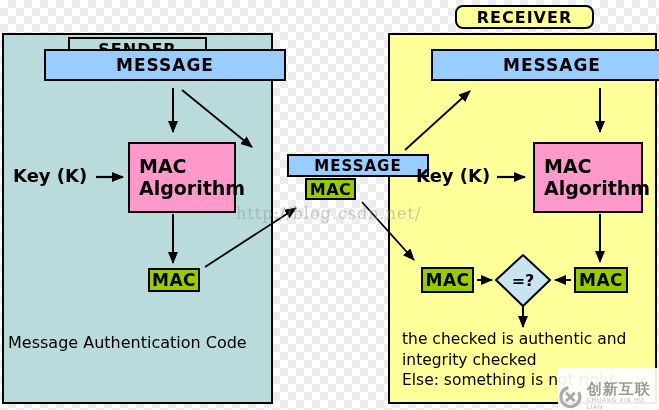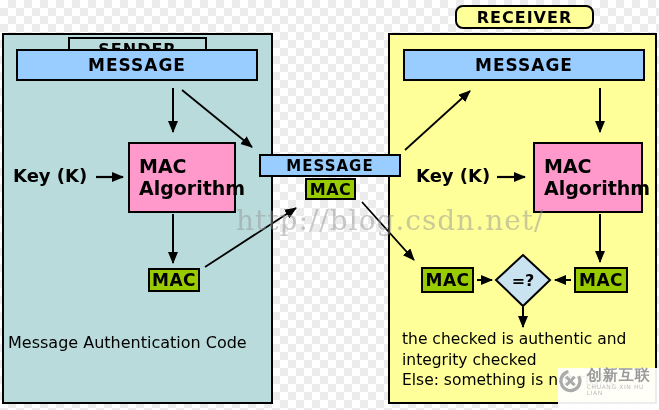--- a/index.html
+++ b/index.html
@@ -20,21 +20,21 @@
     position:absolute;top:5px;height:24px;border:2px solid #000;box-sizing:border-box;
     display:flex;align-items:center;justify-content:center;
     font-weight:bold;font-size:16px;letter-spacing:1px;z-index:3;color:#000;
   }
   .sender-title{left:68px;width:139px;background:var(--sender_bg,#b9dbdb);margin-top:32px;}
   .receiver-title{left:455px;width:139px;background:var(--receiver_bg,#ffff99);border-radius:8px;}
   .box{
     position:absolute;border:2px solid #000;box-sizing:border-box;color:#000;
     display:flex;align-items:center;justify-content:center;font-weight:bold;z-index:3;
   }
-  .message{background:var(--message_bg,#99ccff);font-size:17px;letter-spacing:1px;}
+  .message{background:var(--message_bg,#99ccff);font-size:17px;letter-spacing:1px;margin-left:28px;}
   .msg-sender{left:16px;top:49px;width:242px;height:32px;}
   .msg-receiver{left:403px;top:49px;width:242px;height:32px;}
   .msg-channel{left:259px;top:154px;width:142px;height:23px;font-size:15px;}
   .alg{
     background:var(--algorithm_bg,#ff99cc);font-size:19px;line-height:1.15;
     justify-content:flex-start;padding-left:9px;
   }
   .alg-sender{left:128px;top:142px;width:108px;height:71px;}
   .alg-receiver{left:533px;top:142px;width:110px;height:71px;}
   .mac{background:var(--mac_bg,#99cc00);font-size:17px;letter-spacing:0.5px;}
@@ -54,25 +54,25 @@
   }
   .note{
     position:absolute;left:8px;top:332px;font-size:16px;line-height:22px;color:#000;z-index:3;
   }
   .result{
     position:absolute;left:402px;top:329px;font-size:15.5px;line-height:20.5px;color:#000;z-index:3;white-space:nowrap;
   }
   .watermark{
     position:absolute;left:236px;top:204px;z-index:6;
     font-family:"DejaVu Serif","Liberation Serif",serif;
-    font-size:28px;letter-spacing:1px;color:rgba(150,150,150,0.5);white-space:nowrap;
+    font-size:16px;letter-spacing:1px;color:rgba(150,150,150,0.5);white-space:nowrap;
   }
   .brand{
     position:absolute;left:558px;top:368px;width:101px;height:42px;z-index:7;
-    background:rgba(255,255,255,0.93);display:flex;align-items:flex-start;justify-content:center;gap:4px;
+    background:rgba(255,255,255,0.93);display:flex;align-items:flex-end;justify-content:center;gap:4px;
   }
   .brand-text{display:flex;flex-direction:column;line-height:1.05;}
   .brand-name{font-size:15px;font-weight:bold;color:#9a9a9a;letter-spacing:1px;}
   .brand-sub{font-size:6px;color:#bcbcbc;letter-spacing:0.6px;}
 </style>
 </head>
 <body>
 
 <div class="stage">
 

